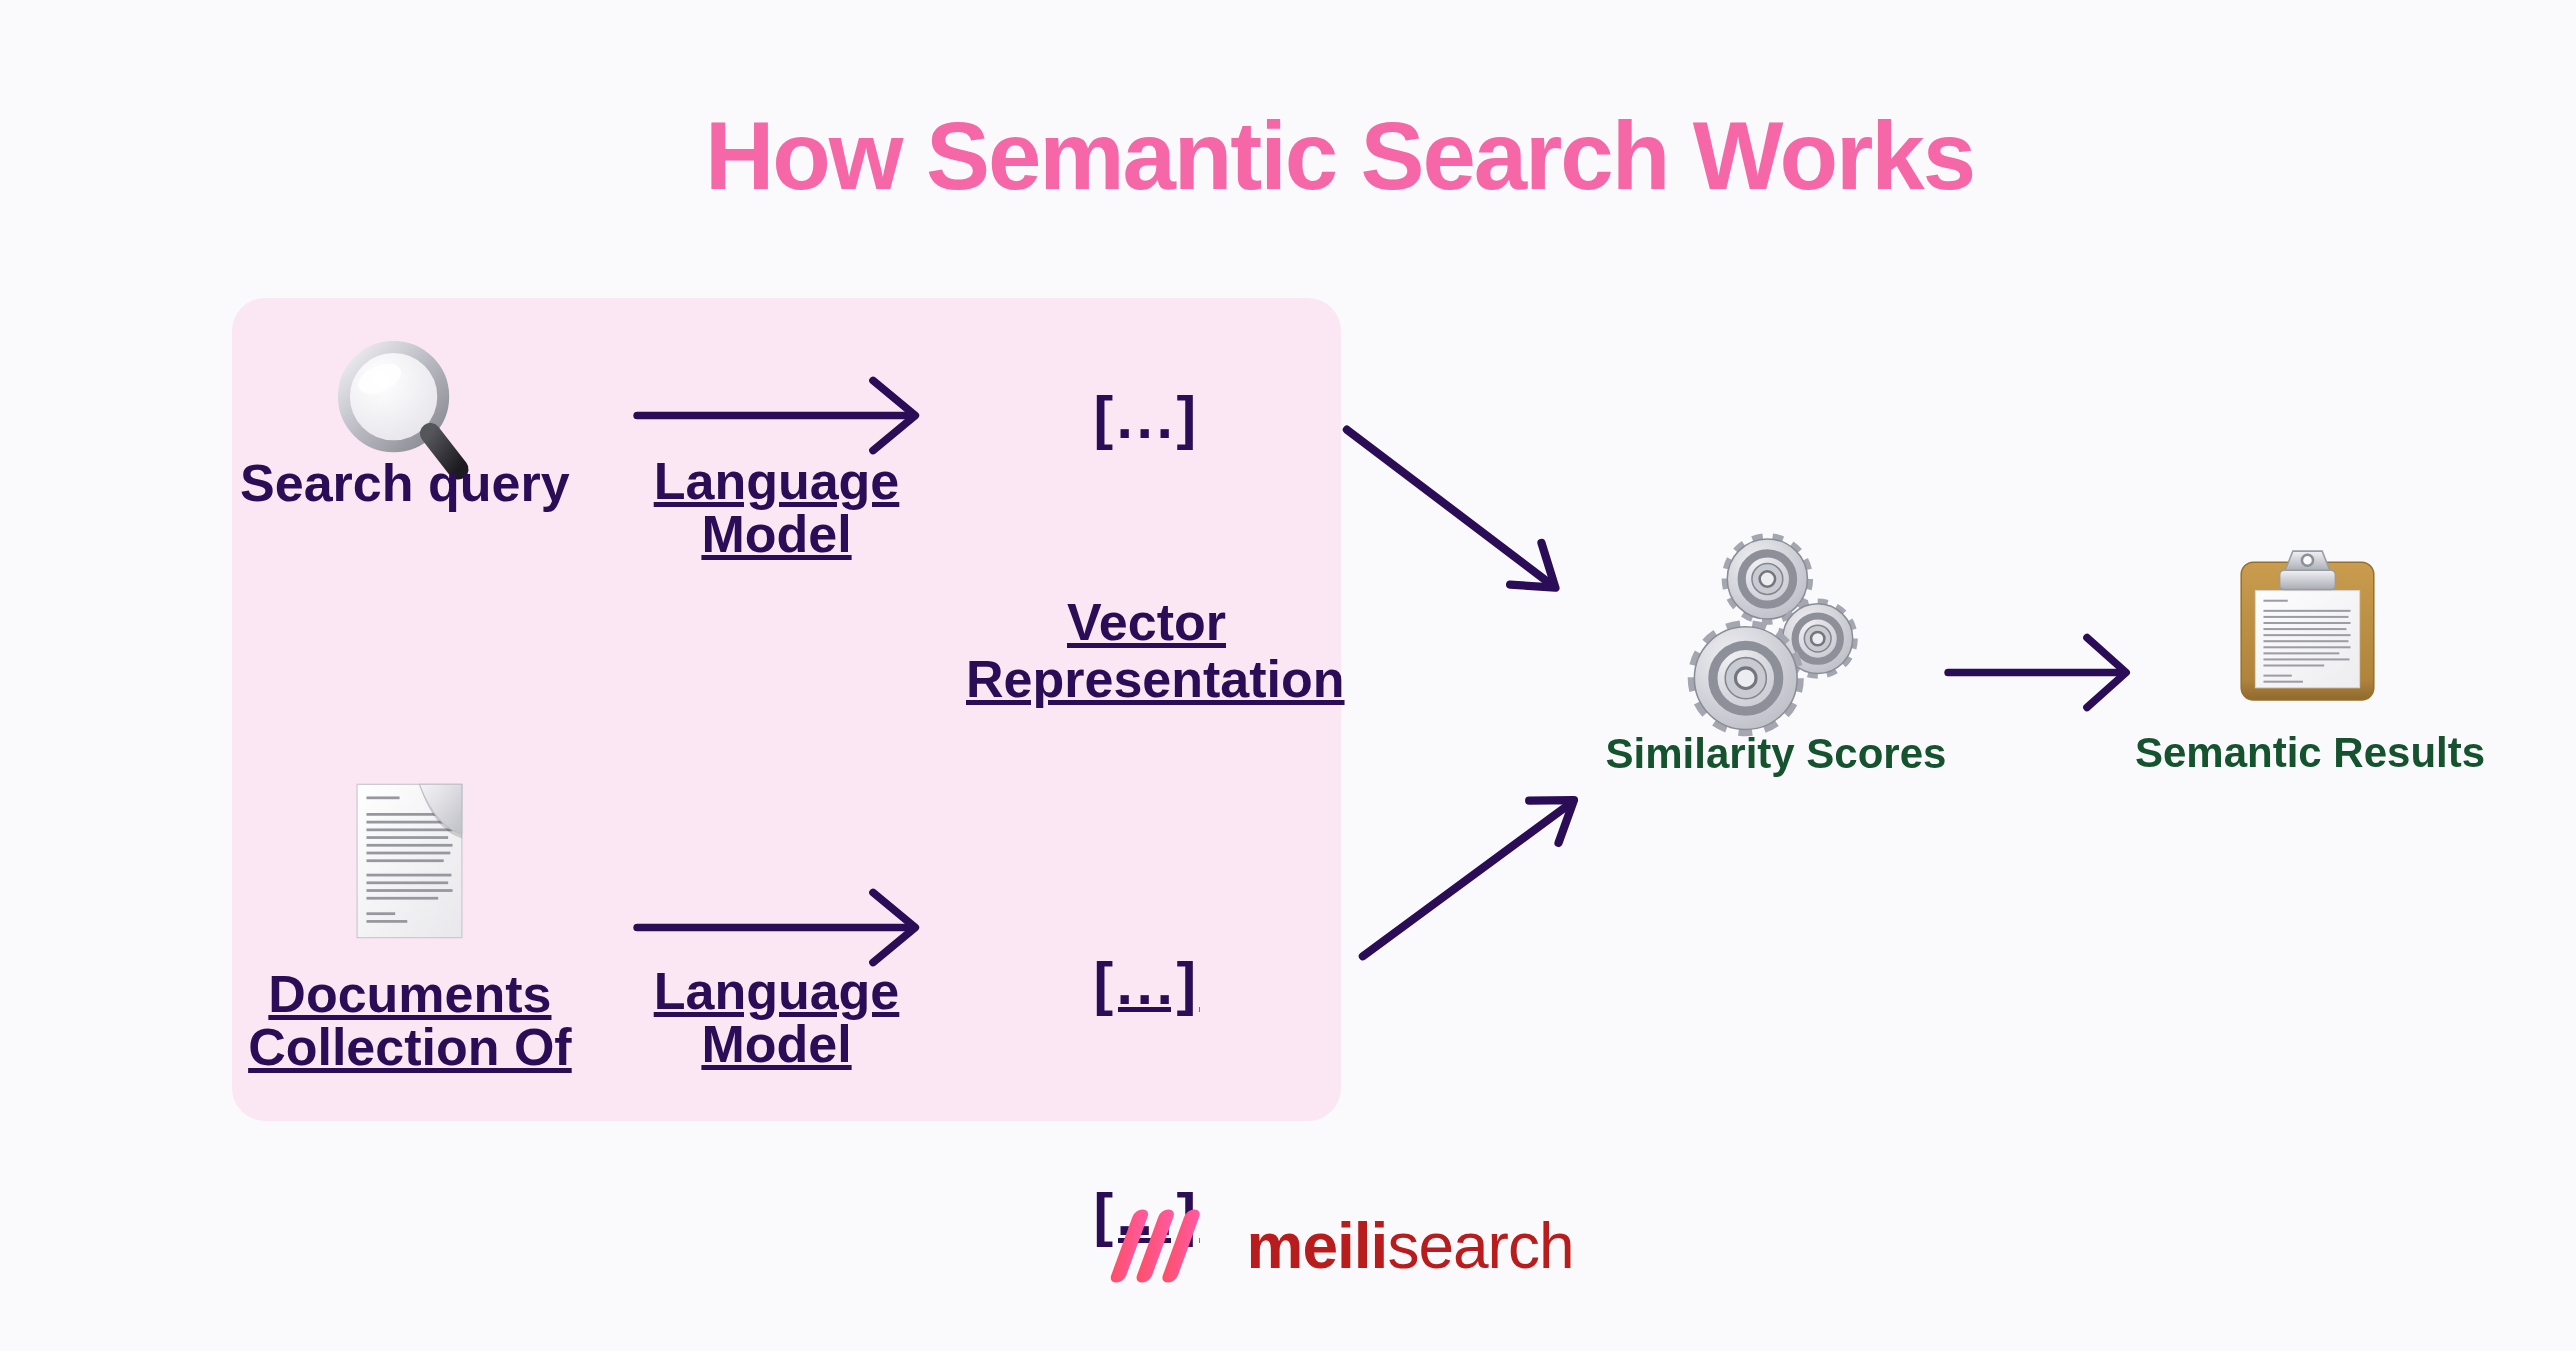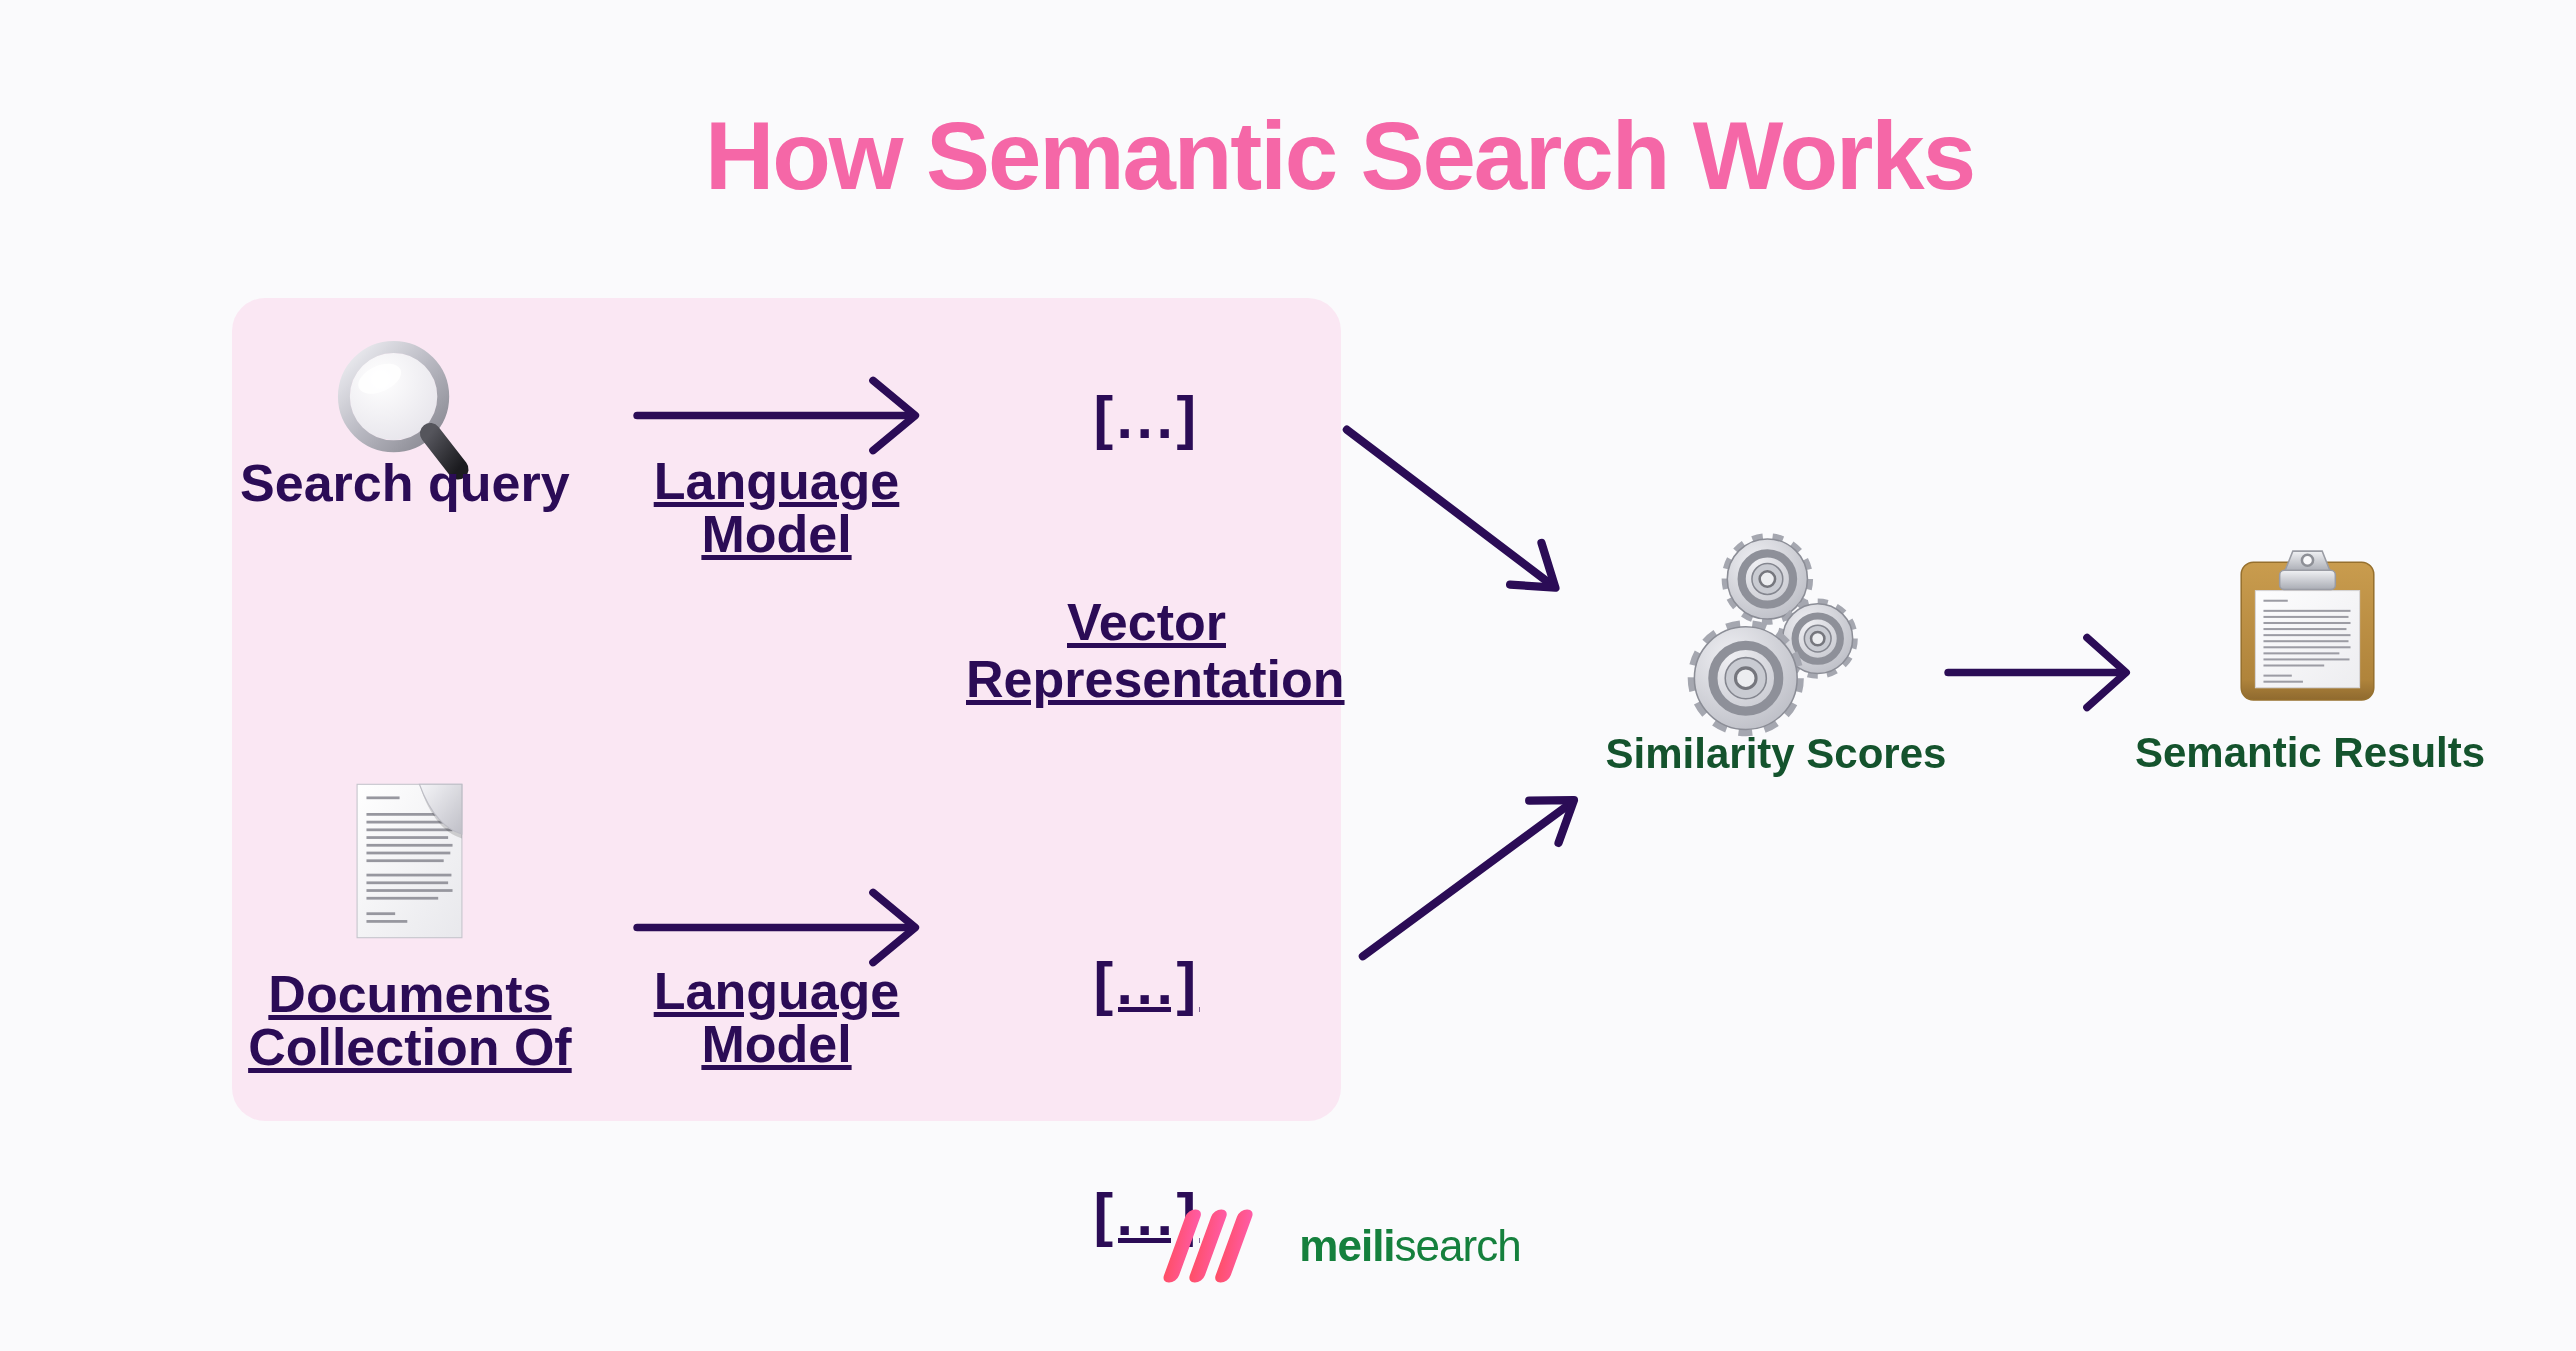--- a/index.html
+++ b/index.html
@@ -27,21 +27,21 @@
   .vector{
     position:absolute;width:309px;text-align:center;
     font-size:59px;font-weight:700;color:#2B0C56;letter-spacing:0.06em;
     line-height:77px;white-space:pre;
   }
   .line{display:block;text-decoration:underline;}
   .logo{
     position:absolute;left:50%;top:1207px;transform:translateX(-50%);
     display:flex;align-items:center;gap:40px;
   }
-  .wordmark{font-size:44px;color:#15803d;letter-spacing:-1px;line-height:1;}
+  .wordmark{font-size:64px;color:#b91c1c;letter-spacing:-1px;line-height:1;}
   .wordmark .b{font-weight:700;}
   .wordmark .l{font-weight:400;}
   svg{display:block;}
 </style>
 </head>
 <body>
 
 <div id="canvas">
 
   <div class="title">How Semantic Search Works</div>

